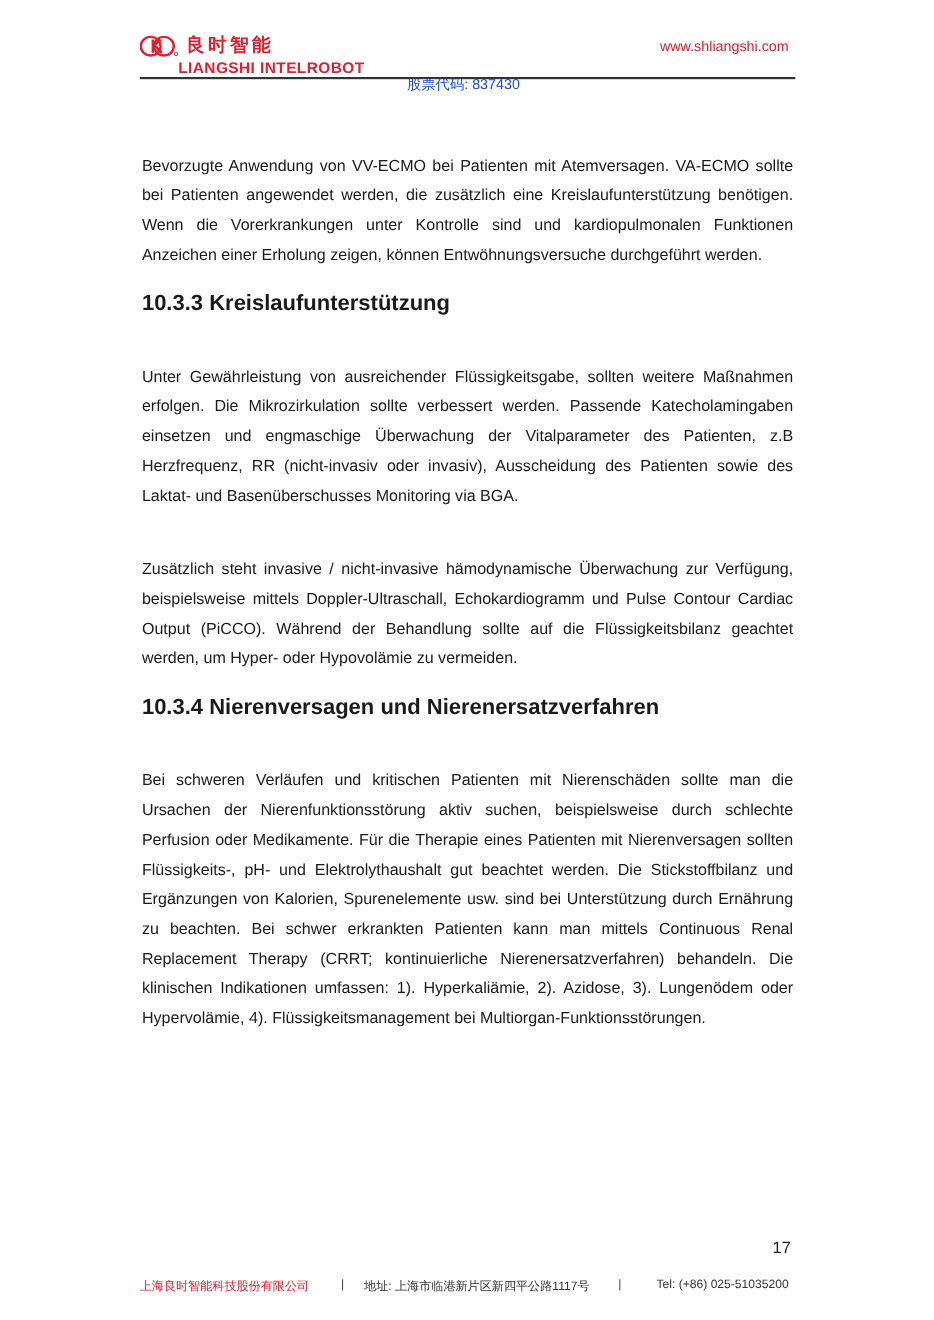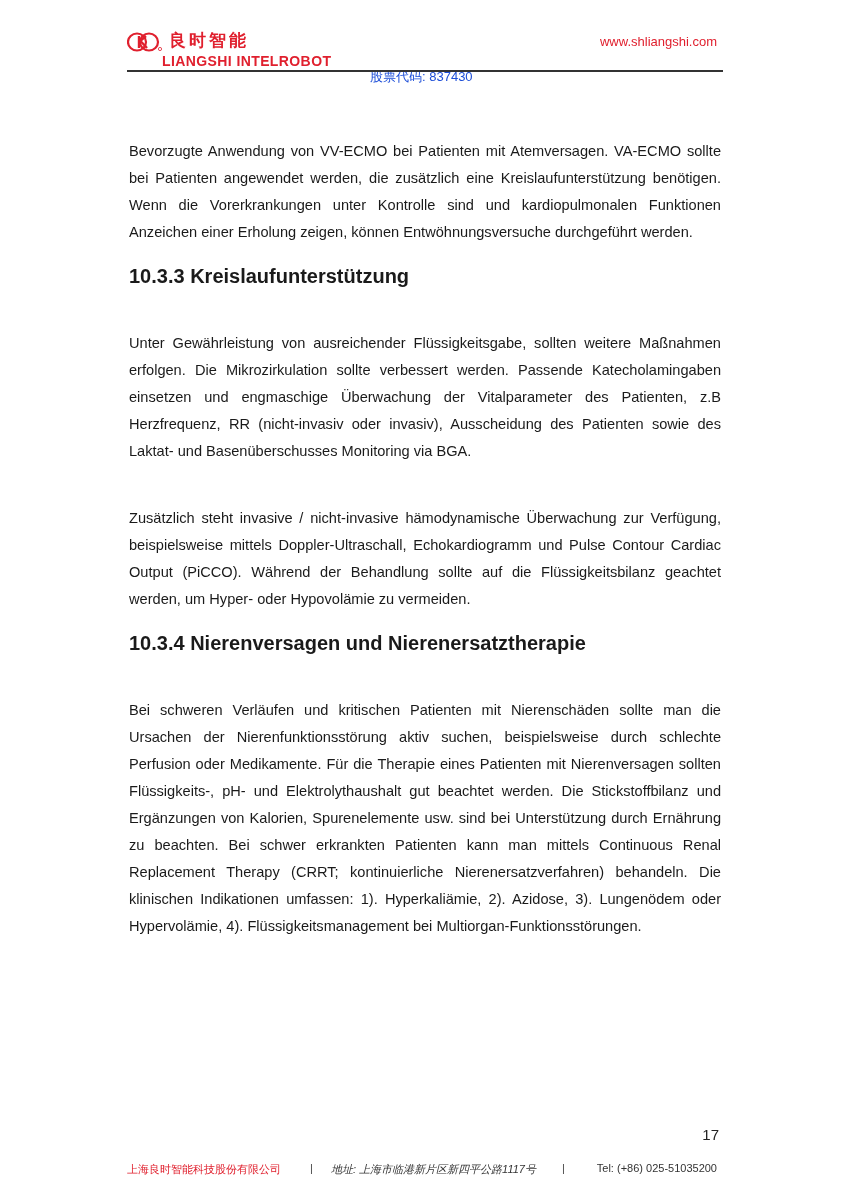--- a/index.html
+++ b/index.html
@@ -22,21 +22,21 @@
   .content p.item { padding-left: 13px; margin-bottom: 17px; }
   .content p.para { margin-bottom: 17px; margin-top: 40px; }
   .content h3 { margin: 0 0 17px 0; font-size: 20px; font-weight: bold; line-height: 27px; }
   sub { font-size: 9px; vertical-align: -2px; line-height: 0; }
 
   .page-number { position: absolute; right: 130px; top: 1126px; font-size: 15px; color: #222; }
 
   .footer { position: absolute; left: 127px; top: 1162px; width: 596px; font-size: 11px; white-space: nowrap; }
   .footer .company { position: absolute; left: 0; color: #e0202e; }
   .footer .sep1 { position: absolute; left: 183px; color: #444; }
-  .footer .address { position: absolute; left: 204px; color: #333; font-style: italic; }
+  .footer .address { position: absolute; left: 204px; color: #333; }
   .footer .sep2 { position: absolute; left: 435px; color: #444; }
   .footer .tel { position: absolute; right: 6px; color: #333; }
 </style>
 </head>
 <body>
 
 <div class="header">
   <div class="logo">
     <svg class="logo-mark" viewBox="0 0 36 20">
       <ellipse cx="10" cy="10" rx="9" ry="8.5" fill="none" stroke="#e0202e" stroke-width="2.2"></ellipse>
@@ -50,21 +50,21 @@
   <span class="stock">股票代码: 837430</span>
   <span class="website">www.shliangshi.com</span>
 </div>
 <div class="header-rule"></div>
 
 <div class="content">
   <p class="para">Bevorzugte Anwendung von VV-ECMO bei Patienten mit Atemversagen. VA-ECMO sollte bei Patienten angewendet werden, die zusätzlich eine Kreislaufunterstützung benötigen. Wenn die Vorerkrankungen unter Kontrolle sind und kardiopulmonalen Funktionen Anzeichen einer Erholung zeigen, können Entwöhnungsversuche durchgeführt werden.</p>
   <h3>10.3.3 Kreislaufunterstützung</h3>
   <p class="para">Unter Gewährleistung von ausreichender Flüssigkeitsgabe, sollten weitere Maßnahmen erfolgen. Die Mikrozirkulation sollte verbessert werden. Passende Katecholamingaben einsetzen und engmaschige Überwachung der Vitalparameter des Patienten, z.B Herzfrequenz, RR (nicht-invasiv oder invasiv), Ausscheidung des Patienten sowie des Laktat- und Basenüberschusses Monitoring via BGA.</p>
   <p class="para">Zusätzlich steht invasive / nicht-invasive hämodynamische Überwachung zur Verfügung, beispielsweise mittels Doppler-Ultraschall, Echokardiogramm und Pulse Contour Cardiac Output (PiCCO). Während der Behandlung sollte auf die Flüssigkeitsbilanz geachtet werden, um Hyper- oder Hypovolämie zu vermeiden.</p>
-  <h3>10.3.4 Nierenversagen und Nierenersatztherapie</h3>
+  <h3>10.3.4 Nierenversagen und Nierenersatzverfahren</h3>
   <p class="para">Bei schweren Verläufen und kritischen Patienten mit Nierenschäden sollte man die Ursachen der Nierenfunktionsstörung aktiv suchen, beispielsweise durch schlechte Perfusion oder Medikamente. Für die Therapie eines Patienten mit Nierenversagen sollten Flüssigkeits-, pH- und Elektrolythaushalt gut beachtet werden. Die Stickstoffbilanz und Ergänzungen von Kalorien, Spurenelemente usw. sind bei Unterstützung durch Ernährung zu beachten. Bei schwer erkrankten Patienten kann man mittels Continuous Renal Replacement Therapy (CRRT; kontinuierliche Nierenersatzverfahren) behandeln. Die klinischen Indikationen umfassen: 1). Hyperkaliämie, 2). Azidose, 3). Lungenödem oder Hypervolämie, 4). Flüssigkeitsmanagement bei Multiorgan-Funktionsstörungen.</p>
 </div>
 
 <div class="page-number">17</div>
 
 <div class="footer">
   <span class="company">上海良时智能科技股份有限公司</span>
   <span class="sep1">|</span>
   <span class="address">地址: 上海市临港新片区新四平公路1117号</span>
   <span class="sep2">|</span>

